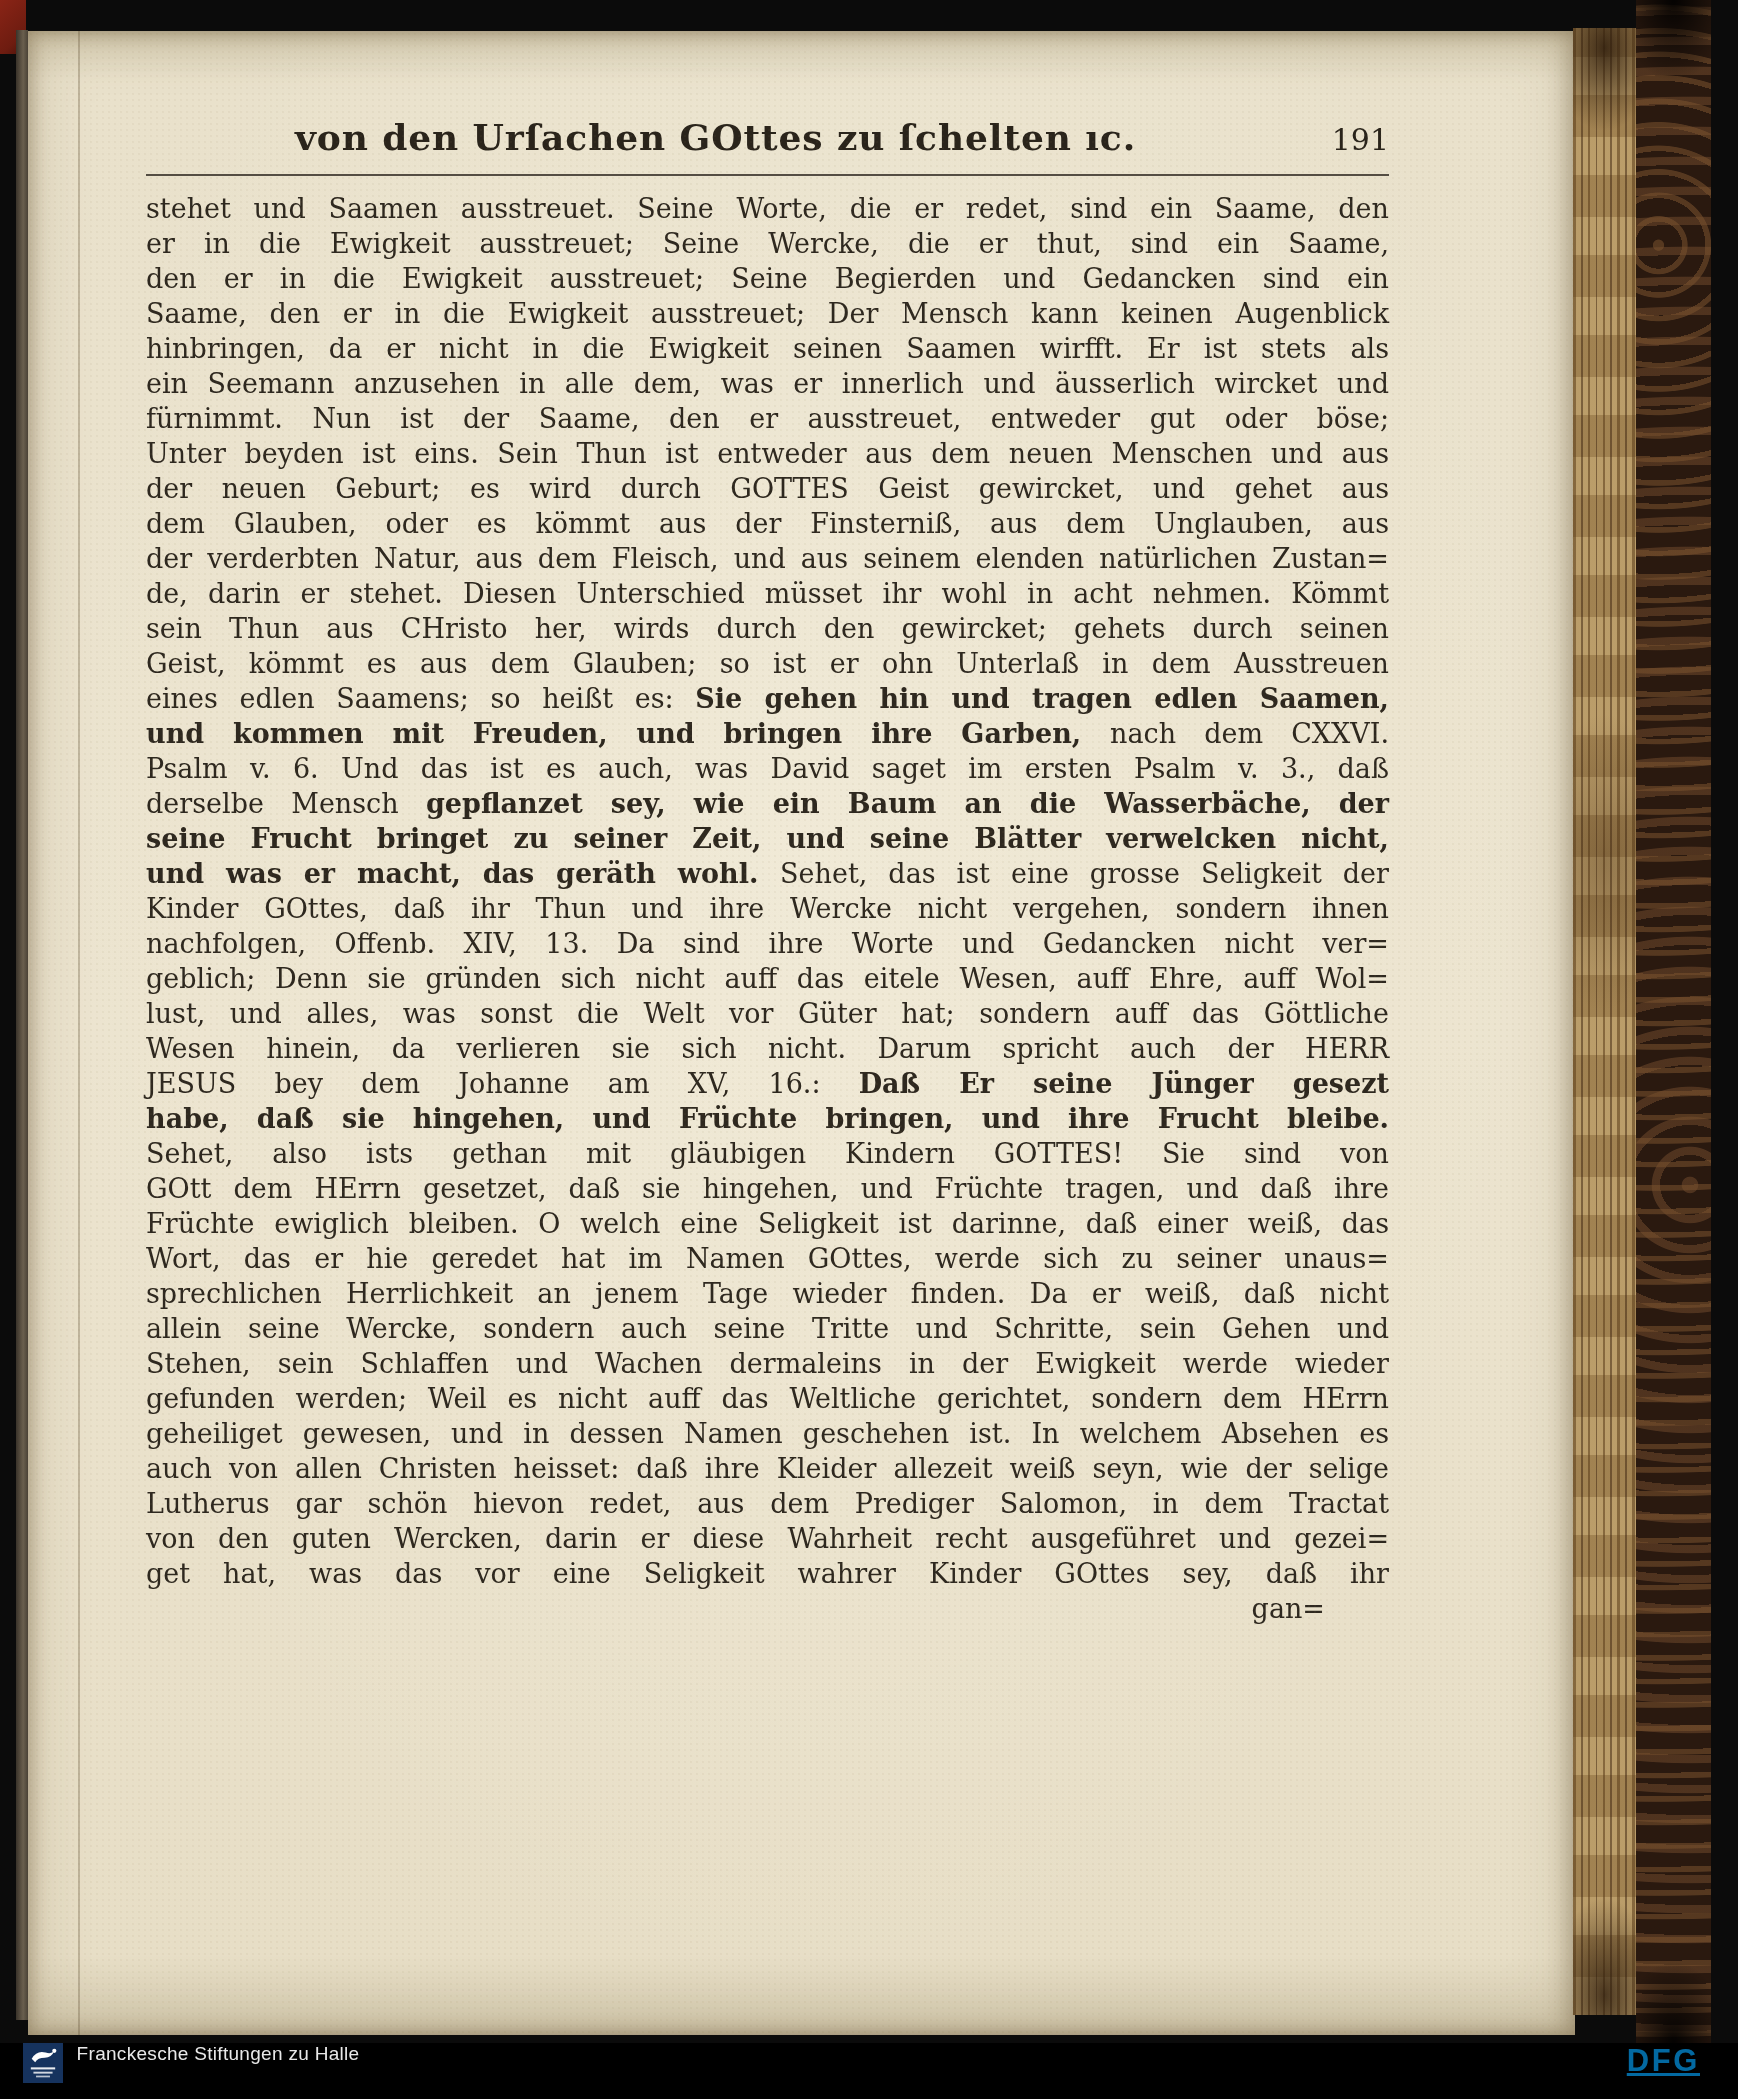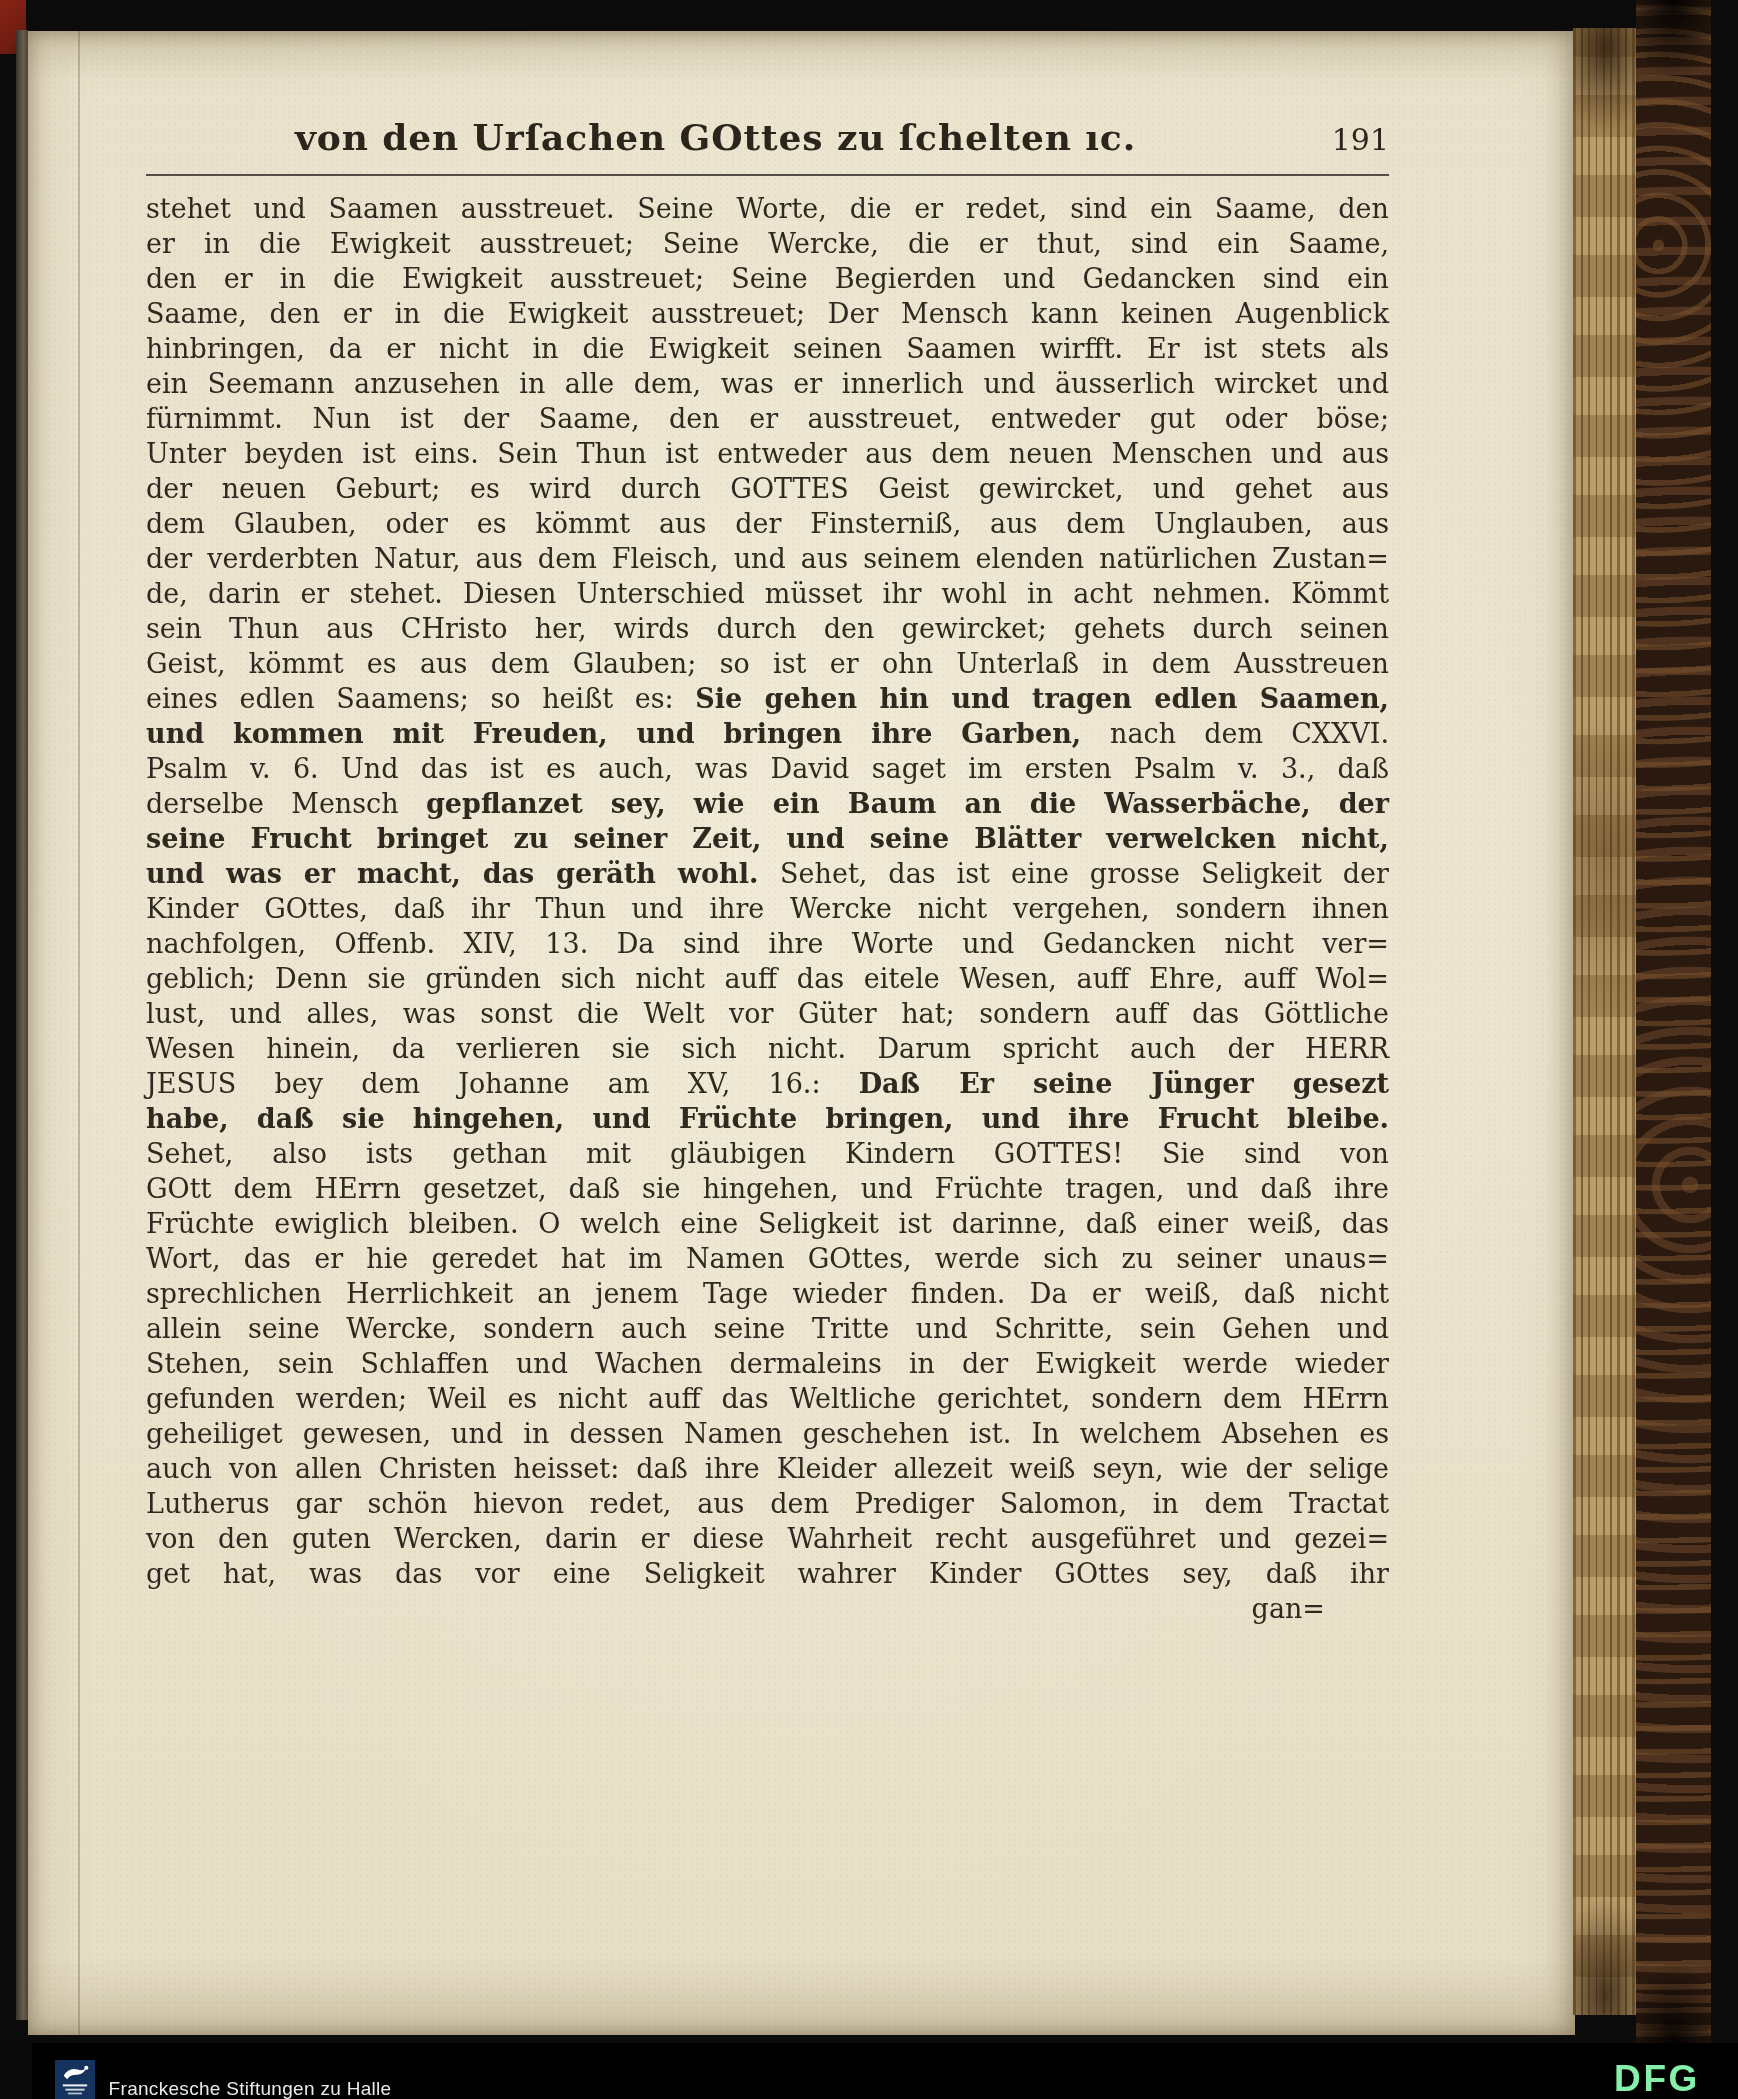--- a/index.html
+++ b/index.html
@@ -106,37 +106,36 @@
       radial-gradient(ellipse 90% 5% at 50% 0%, rgba(0,0,0,.9), transparent 80%),
       radial-gradient(ellipse 90% 5% at 50% 100%, rgba(0,0,0,.9), transparent 80%),
       repeating-radial-gradient(circle at 30% 12%, rgba(122,82,46,.55) 0 5.2px, transparent 6px 23.5px),
       repeating-radial-gradient(circle at 72% 58%, rgba(150,100,60,.35) 0 7.8px, transparent 8.7px 30px);
   }
 
   
   .footer {
     position:absolute; left:0; right:0; bottom:0; height:57px;
     background:#000;
-    display:flex; align-items:flex-end;
+    display:flex; align-items:flex-start;
     font-family:"Liberation Sans", sans-serif;
-    margin-left:32px;
   }
   .inst-logo {
     width:40px; height:40px; margin-left:22.6px;
     background:#16335e;
     display:flex; align-items:center; justify-content:center;
     flex:none;
   }
   .inst-name {
     margin-left:14px;
     color:#e9e9e9; font-size:19px; letter-spacing:0.3px;
   }
   .dfg {
     margin-left:auto; margin-right:38px;
-    color:#86efac; font-size:37px; font-weight:bold; letter-spacing:2.6px;
+    color:#0369a1; font-size:31px; font-weight:bold; letter-spacing:2.6px;text-decoration:underline;
   }
 </style>
 </head>
 <body>
 
 <div class="photo">
 
   <div class="cover-corner"></div>
   <div class="under-pages"></div>
 

